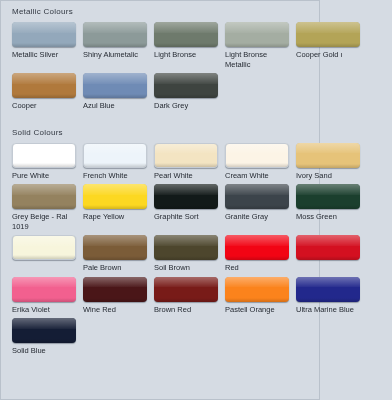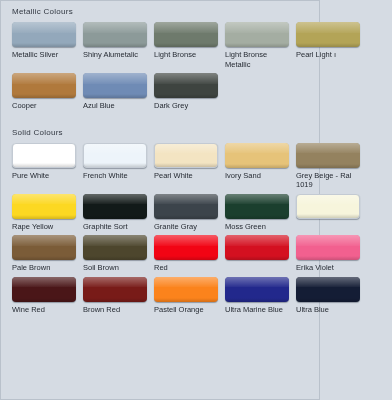--- a/index.html
+++ b/index.html
@@ -107,21 +107,21 @@
         <div class="cell">
           <div class="swatch" style="background: rgb(110, 122, 108);"></div>
           <div class="label">Light Bronse</div>
         </div>
         <div class="cell">
           <div class="swatch" style="background: rgb(164, 173, 162);"></div>
           <div class="label">Light Bronse Metallic</div>
         </div>
         <div class="cell">
           <div class="swatch" style="background: rgb(179, 164, 87);"></div>
-          <div class="label">Pearl Light ı</div>
+          <div class="label">Cooper Gold ı</div>
         </div>
         <div class="cell">
           <div class="swatch" style="background: rgb(176, 121, 60);"></div>
           <div class="label">Cooper</div>
         </div>
         <div class="cell">
           <div class="swatch" style="background: rgb(111, 139, 181);"></div>
           <div class="label">Azul Blue</div>
         </div>
         <div class="cell">
@@ -142,20 +142,24 @@
         </div>
         <div class="cell">
           <div class="swatch light-edge" style="background: rgb(237, 244, 250);"></div>
           <div class="label">French White</div>
         </div>
         <div class="cell">
           <div class="swatch light-edge" style="background: rgb(243, 228, 194);"></div>
           <div class="label">Pearl White</div>
         </div>
         <div class="cell">
+          <div class="swatch light-edge" style="background: rgb(252, 244, 230);"></div>
+          <div class="label">Cream White</div>
+        </div>
+        <div class="cell">
           <div class="swatch" style="background: rgb(230, 195, 121);"></div>
           <div class="label">Ivory Sand</div>
         </div>
         <div class="cell">
           <div class="swatch" style="background: rgb(148, 130, 95);"></div>
           <div class="label">Grey Beige - Ral 1019</div>
         </div>
         <div class="cell">
           <div class="swatch" style="background: rgb(252, 216, 34);"></div>
           <div class="label">Rape Yellow</div>
@@ -205,18 +209,18 @@
         <div class="cell">
           <div class="swatch" style="background: rgb(251, 131, 28);"></div>
           <div class="label">Pastell Orange</div>
         </div>
         <div class="cell">
           <div class="swatch" style="background: rgb(34, 40, 140);"></div>
           <div class="label">Ultra Marine Blue</div>
         </div>
         <div class="cell">
           <div class="swatch" style="background: rgb(20, 29, 53);"></div>
-          <div class="label">Ultra Blue</div>
+          <div class="label">Solid Blue</div>
         </div>
       </div>
   </div>
 
 </div>
 
 </body></html>

